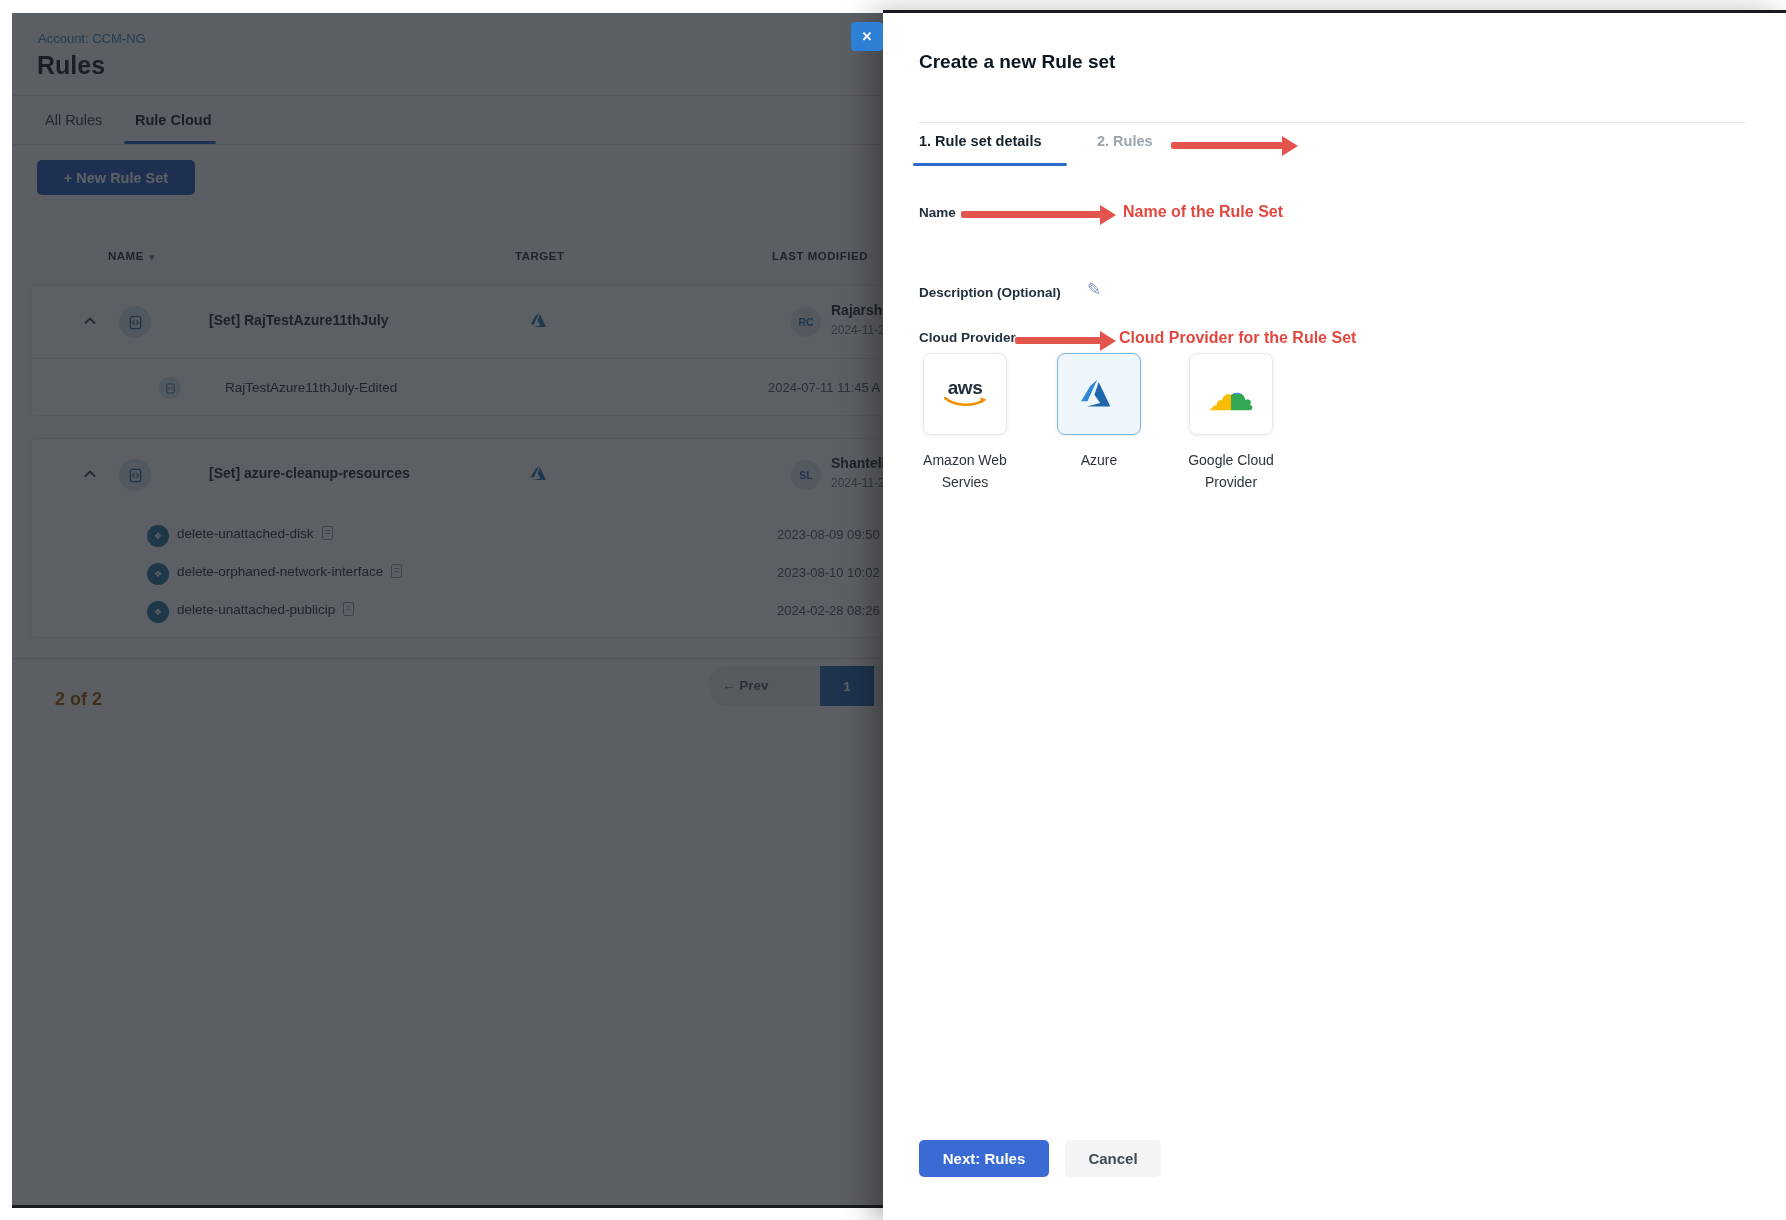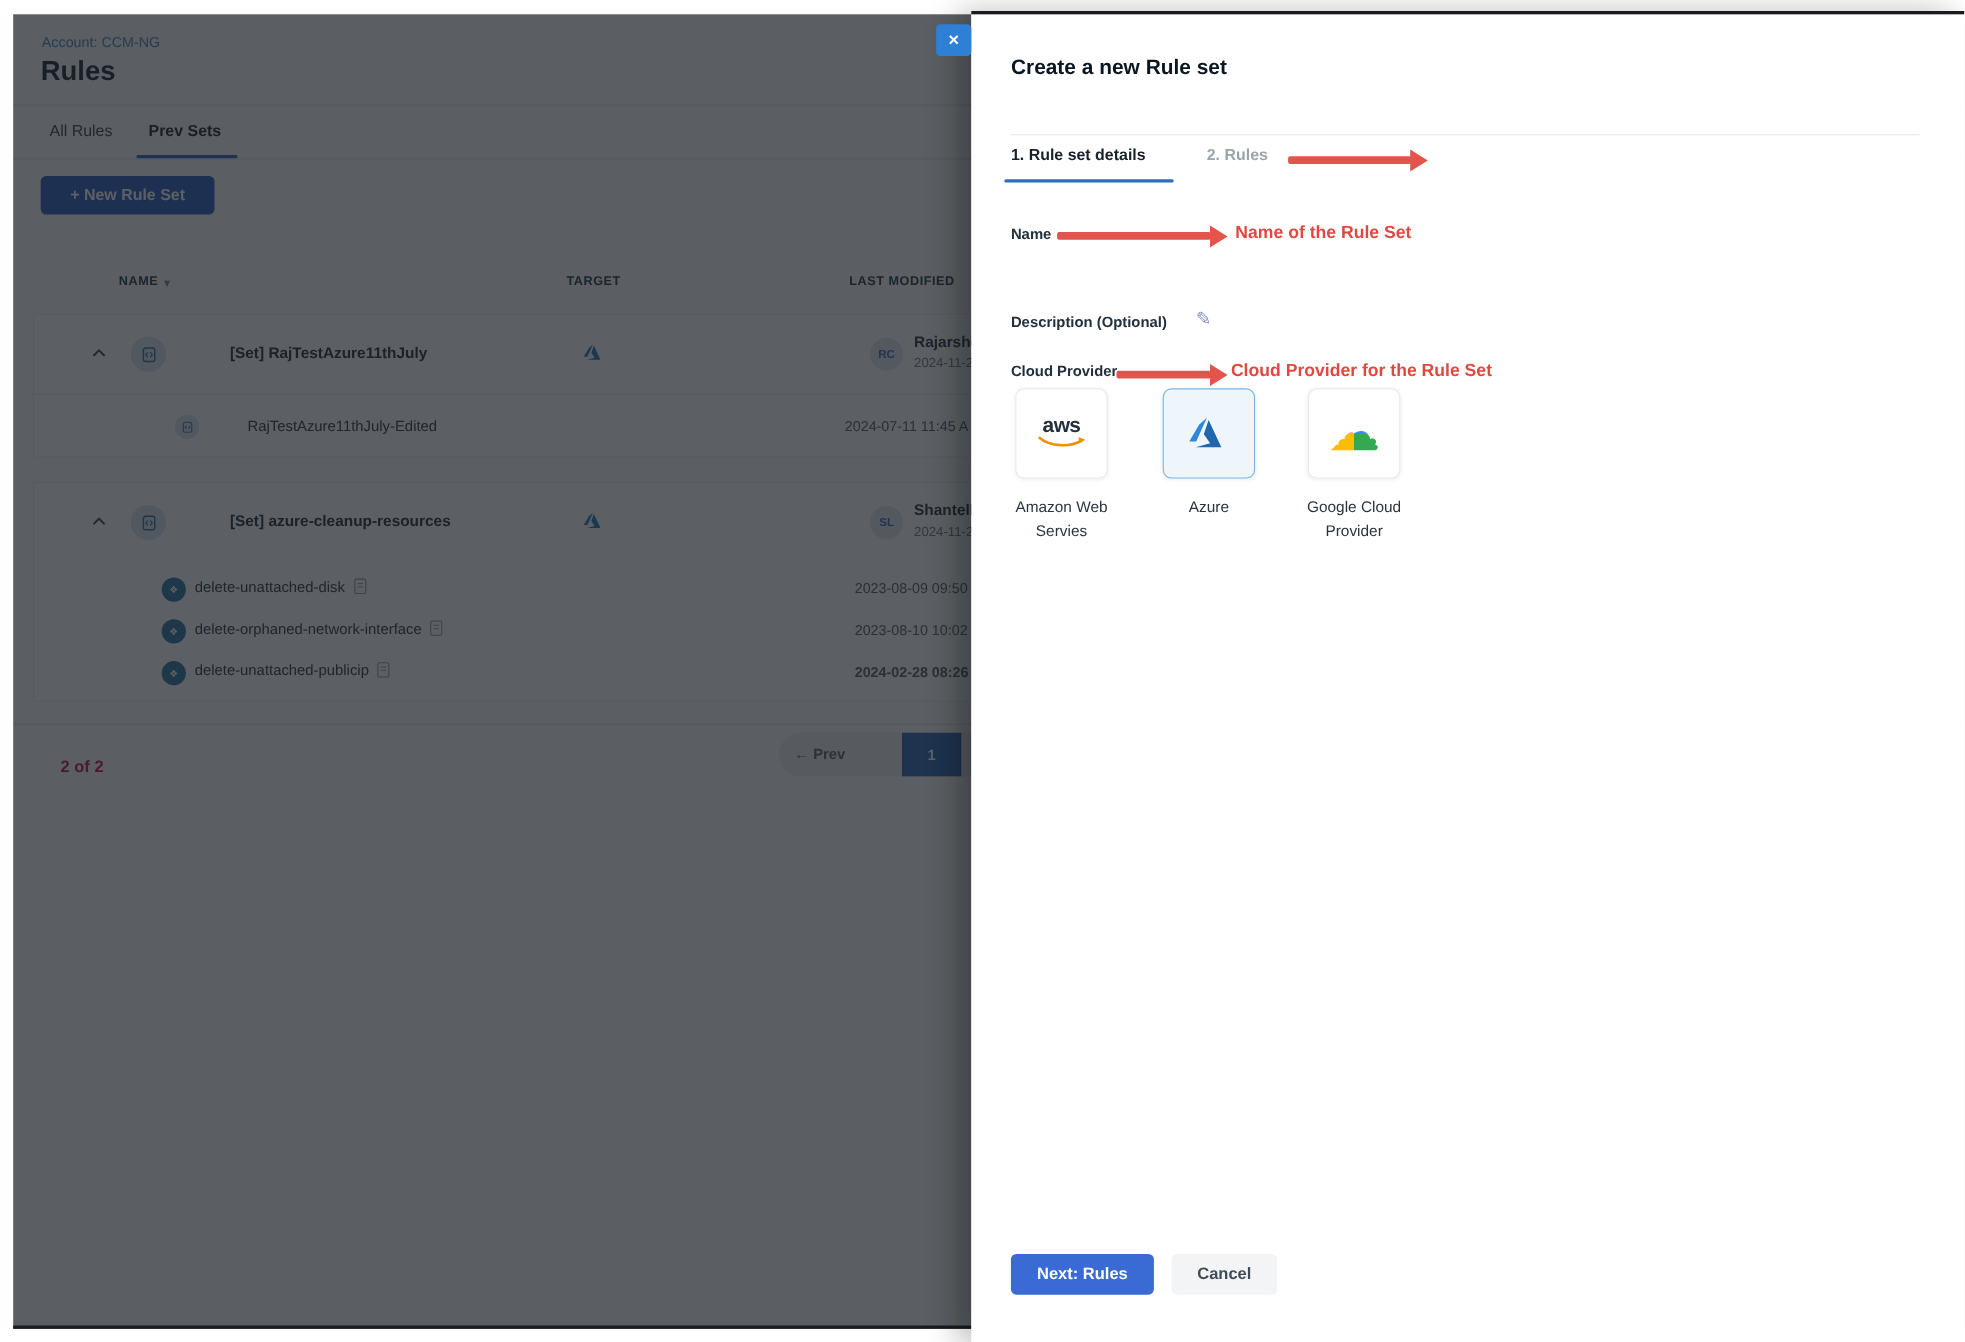--- a/index.html
+++ b/index.html
@@ -30,21 +30,21 @@
   .a-date { position:absolute; left:800px; top:37px; font-size:12px; color:#747e87; white-space:nowrap; }
   .childrow { position:absolute; left:0; width:100%; cursor:pointer; }
   .childrow.bt { border-top:1px solid #ececec; }
   .mini-ic { position:absolute; left:128px; top:18px; width:22px; height:22px; border-radius:50%; background:#d9e6f2; display:flex; align-items:center; justify-content:center; }
   .gem-ic { position:absolute; left:116px; top:8px; width:22px; height:22px; border-radius:50%; background:#2f7cab; color:#fff; font-size:9px; display:flex; align-items:center; justify-content:center; }
   .child-name { position:absolute; font-size:13.5px; font-weight:500; color:#303c46; white-space:nowrap; }
   .child-date { position:absolute; font-size:13px; color:#57636d; white-space:nowrap; }
   .copy-ic { display:inline-block; width:11px; height:14px; border:1.3px solid #97a0a7; border-radius:2px; margin-left:8px; vertical-align:-2px;
              background:linear-gradient(#a6aeb4 0 0) 2px 3px/5px 1.2px no-repeat, linear-gradient(#a6aeb4 0 0) 2px 6px/5px 1.2px no-repeat; cursor:pointer; }
 
-  .pgsum { position:absolute; left:43px; top:676px; font-size:15px; font-weight:600; color:#be185d; }
+  .pgsum { position:absolute; left:43px; top:676px; font-size:18px; font-weight:600; color:#a16207; }
   .pgpill { position:absolute; left:696px; top:653px; width:212px; height:40px; background:#ededed; border-radius:20px; overflow:hidden; }
   .prev { position:absolute; left:14px; top:0; height:40px; line-height:40px; border:none; background:transparent; color:#5c666e; font-size:13.5px; font-weight:600; font-family:inherit; cursor:pointer; }
   .page1 { position:absolute; left:112px; top:0; width:54px; height:40px; border:none; background:#2d6cb8; color:#fff; font-size:13.5px; font-weight:700; font-family:inherit; cursor:pointer; }
 
   
   .overlay { position:absolute; left:12px; top:13px; width:871px; height:1195px; background:rgba(23,27,33,0.70); z-index:3; }
   .bottom-border { position:absolute; left:12px; top:1205px; width:871px; height:3px; background:#181b1f; z-index:4; }
   .top-border { position:absolute; left:883px; top:10px; width:903px; height:3px; background:#181b1f; z-index:6; }
 
   
@@ -94,21 +94,21 @@
 <body>
 
 <div class="screen">
 
   <div class="page">
     <div class="crumb">Account: CCM-NG</div>
     <div class="pgtitle">Rules</div>
     <div class="hdiv" style="top:82px; width:1774px;"></div>
 
     <div class="tab" style="left:33px;">All Rules</div>
-    <div class="tab active" style="left:123px;">Prev Sets</div>
+    <div class="tab active" style="left:123px;">Rule Cloud</div>
     <div class="tab-underline"></div>
     <div class="hdiv" style="top:131px; width:1774px;"></div>
 
     <button class="new-btn">+ New Rule Set</button>
 
     <div class="colhead" style="left:96px;">NAME</div>
     <span class="sort-caret">▾</span>
     <div class="colhead" style="left:503px;">TARGET</div>
     <div class="colhead" style="left:760px;">LAST MODIFIED</div>
 
@@ -178,21 +178,21 @@
         <span class="child-date" style="left:746px; top:10px;">2023-08-09 09:50</span>
       </div>
       <div class="childrow" style="top:116px; height:38px;">
         <span class="gem-ic">❖</span>
         <span class="child-name" style="left:146px; top:9px;"><span>delete-orphaned-network-interface</span><span class="copy-ic"></span></span>
         <span class="child-date" style="left:746px; top:10px;">2023-08-10 10:02</span>
       </div>
       <div class="childrow" style="top:154px; height:38px;">
         <span class="gem-ic">❖</span>
         <span class="child-name" style="left:146px; top:9px;"><span>delete-unattached-publicip</span><span class="copy-ic"></span></span>
-        <span class="child-date" style="left:746px; top:10px;font-weight:bold;">2024-02-28 08:26</span>
+        <span class="child-date" style="left:746px; top:10px;">2024-02-28 08:26</span>
       </div>
     </div>
 
     <div class="hdiv" style="top:645px; width:1774px;"></div>
     <div class="pgsum">2 of 2</div>
     <div class="pgpill">
       <button class="prev">← Prev</button>
       <button class="page1">1</button>
     </div>
   </div>

